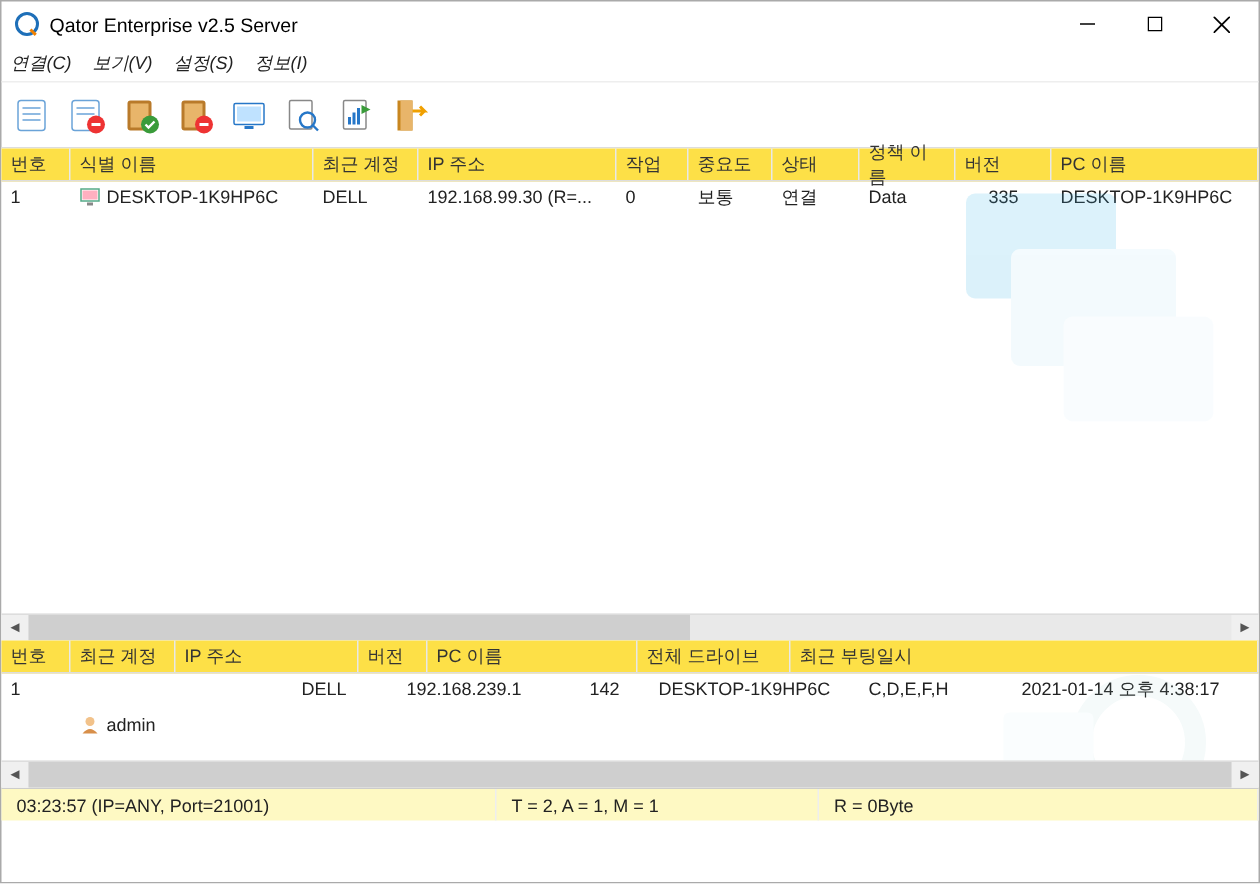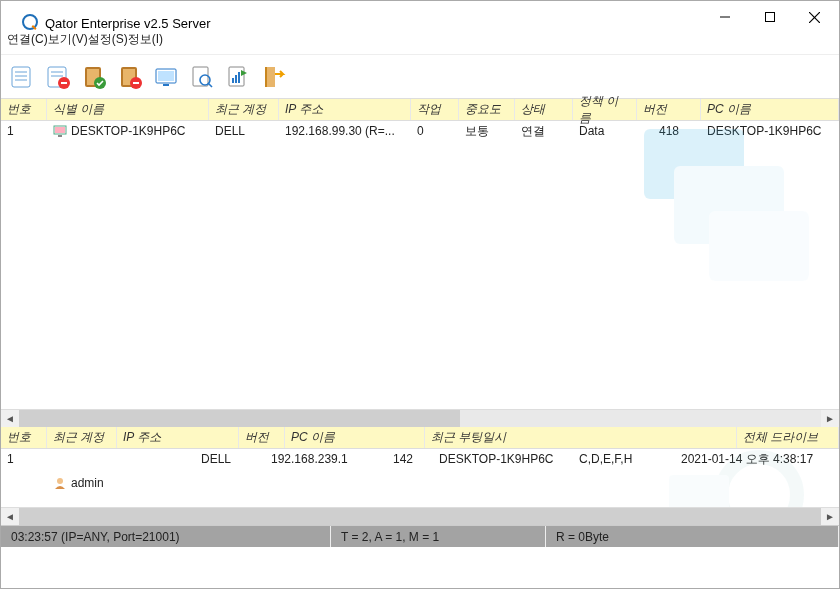--- a/index.html
+++ b/index.html
@@ -1,43 +1,43 @@
 <!DOCTYPE html>
 <html><head>
 <meta charset="utf-8">
 <style>
   * { box-sizing: border-box; margin: 0; padding: 0; font-family: "Malgun Gothic", "Segoe UI", sans-serif; font-size: 12px; }
   html, body { width: 840px; height: 589px; overflow: hidden; background: #fff; }
   .window { width: 840px; height: 589px; border: 1px solid #aaa; display: flex; flex-direction: column; }
-  .titlebar { height: 30px; display: flex; align-items: flex-end; padding: 0 2px 0 20px; }
+  .titlebar { height: 30px; display: flex; align-items: center; padding: 0 2px 0 8px; }
   .app-icon { width: 18px; height: 18px; margin-right: 6px; display:flex; align-items:center; justify-content:center; }
   .title { flex: 1; font-size: 13px; }
   .win-controls { display: flex; }
   .win-btn { width: 45px; height: 28px; display:flex; align-items:center; justify-content:center; font-size:14px; }
-  .menubar { height: 24px; display: flex; padding: 0 6px; gap: 0; border-bottom: 1px solid #eee; }
+  .menubar { height: 24px; display: flex; align-items: center; padding: 0 6px; gap: 14px; border-bottom: 1px solid #eee; font-style: italic; }
   .menubar span { font-size: 12px; color:#222; }
   .toolbar { height: 44px; display:flex; align-items:center; padding: 2px 4px; gap: 2px; border-bottom:1px solid #ddd; }
   .tbtn { width: 34px; height: 34px; display:flex; align-items:center; justify-content:center; border:1px solid transparent; }
   .grid { position:relative; flex: 0 0 auto; }
-  .grid-header { display:flex; background:#fef9c3; height:22px; border-bottom:1px solid #ddd;font-style:italic; }
+  .grid-header { display:flex; background:#fde047; height:22px; border-bottom:1px solid #ddd; }
   .gh { border-right:1px solid #e8e8e8; padding:2px 6px; font-size:12px; color:#333; display:flex; align-items:center; }
   .grid-body { position:relative; }
   .row { display:flex; height:20px; align-items:center; }
   .cell { padding:0 6px; font-size:12px; color:#222; overflow:hidden; white-space:nowrap; }
   .grid1 { height: 328px; display:flex; flex-direction:column; background:#fff; }
   .grid1 .grid-body { flex:1; position:relative; overflow:hidden; }
   .watermark { position:absolute; right:20px; top:0; width:200px; height:170px; opacity:0.18; pointer-events:none; }
   .hscroll { height:18px; background:#f0f0f0; border-top:1px solid #ddd; display:flex; }
   .hscroll .arrow { width:18px; display:flex; align-items:center; justify-content:center; color:#555; font-size:10px; background:#f0f0f0; }
   .hscroll .track { flex:1; background:#e9e9e9; position:relative; }
   .hscroll .thumb { position:absolute; left:0; top:0; height:100%; background:#cfcfcf; }
   .grid2 { height: 98px; display:flex; flex-direction:column; background:#fff; }
   .grid2 .grid-body { flex:1; position:relative; overflow:hidden; }
   .watermark2 { position:absolute; right:10px; top:-4px; width:190px; height:92px; opacity:0.10; pointer-events:none; }
-  .statusbar { height:22px; border-top:1px solid #ccc; display:flex; align-items:center; background:#a3a3a3; }
+  .statusbar { height:22px; border-top:1px solid #ccc; display:flex; align-items:center; background:#fef9c3; }
   .statusbar .seg { padding:0 10px; font-size:12px; color:#222; border-right:1px solid #eee; height:100%; display:flex; align-items:center; }
   .seg0 { width: 330px; }
   .seg1 { width: 215px; }
   .seg2 { flex:1; }
   .pc-icon { width:14px; height:14px; margin-right:4px; display:inline-flex; }
   .user-icon { width:14px; height:14px; margin-right:4px; display:inline-flex; }
 </style>
 </head>
 <body>
 
@@ -169,21 +169,21 @@
               </svg>
             </span>
           <span>DESKTOP-1K9HP6C</span>
         </div>
         <div class="cell" style="width:70px">DELL</div>
         <div class="cell" style="width:132px">192.168.99.30 (R=...</div>
         <div class="cell" style="width:48px">0</div>
         <div class="cell" style="width:56px">보통</div>
         <div class="cell" style="width:58px">연결</div>
         <div class="cell" style="width:64px">Data</div>
-        <div class="cell" style="width:64px; text-align:center">418</div>
+        <div class="cell" style="width:64px; text-align:center">335</div>
         <div class="cell" style="flex:1">DESKTOP-1K9HP6C</div>
       </div>
 
       <div class="watermark">
         <svg width="200" height="170" viewBox="0 0 200 170">
           <rect x="25" y="8" width="100" height="70" rx="6" fill="#3fb6e6"></rect>
           <rect x="55" y="45" width="110" height="78" rx="6" fill="#bfe8f6"></rect>
           <rect x="90" y="90" width="100" height="70" rx="6" fill="#e3f4fb"></rect>
         </svg>
       </div>
@@ -197,22 +197,22 @@
     </div>
   </div>
 
   <div class="grid grid2">
     <div class="grid-header">
       <div class="gh" style="width:46px">번호</div>
       <div class="gh" style="width:70px">최근 계정</div>
       <div class="gh" style="width:122px">IP 주소</div>
       <div class="gh" style="width:46px">버전</div>
       <div class="gh" style="width:140px">PC 이름</div>
+      <div class="gh" style="width:102px">전체 드라이브</div>
       <div class="gh" style="flex:1">최근 부팅일시</div>
-      <div class="gh" style="width:102px">전체 드라이브</div>
     </div>
     <div class="grid-body">
       <div class="row">
         <div class="cell" style="width:46px">1</div>
         <div class="cell" style="width:148px; display:flex; align-items:center;margin-top:48px;">
           <span class="user-icon">
               <svg width="14" height="14">
                 <circle cx="7" cy="5" r="3" fill="#f2c28a"></circle>
                 <path d="M2 13 q5 -6 10 0" fill="#d88f4a"></path>
               </svg>

